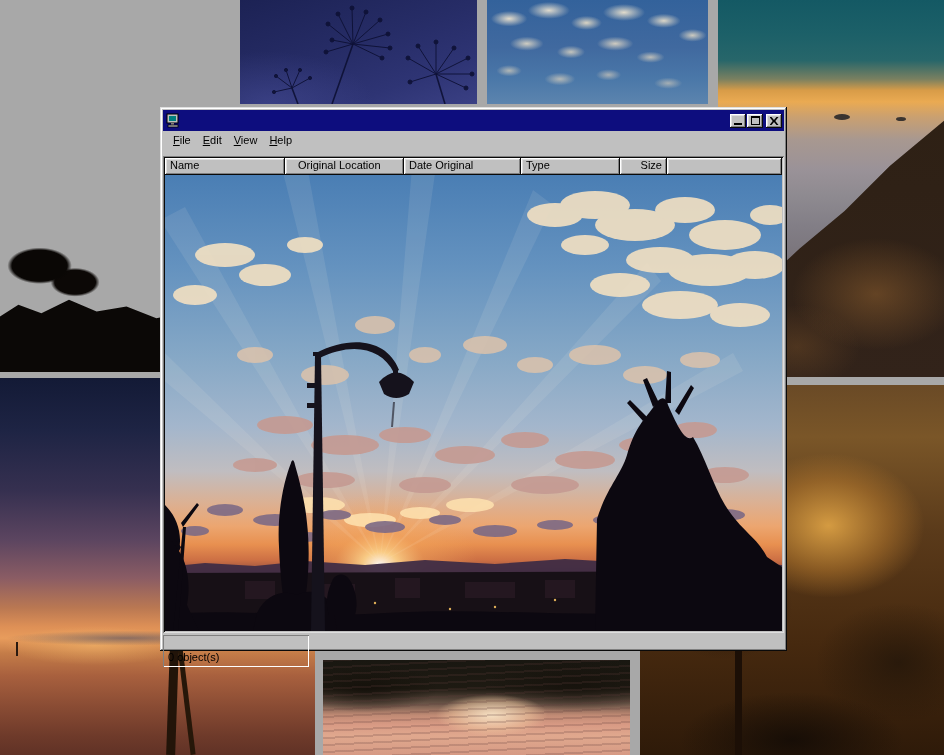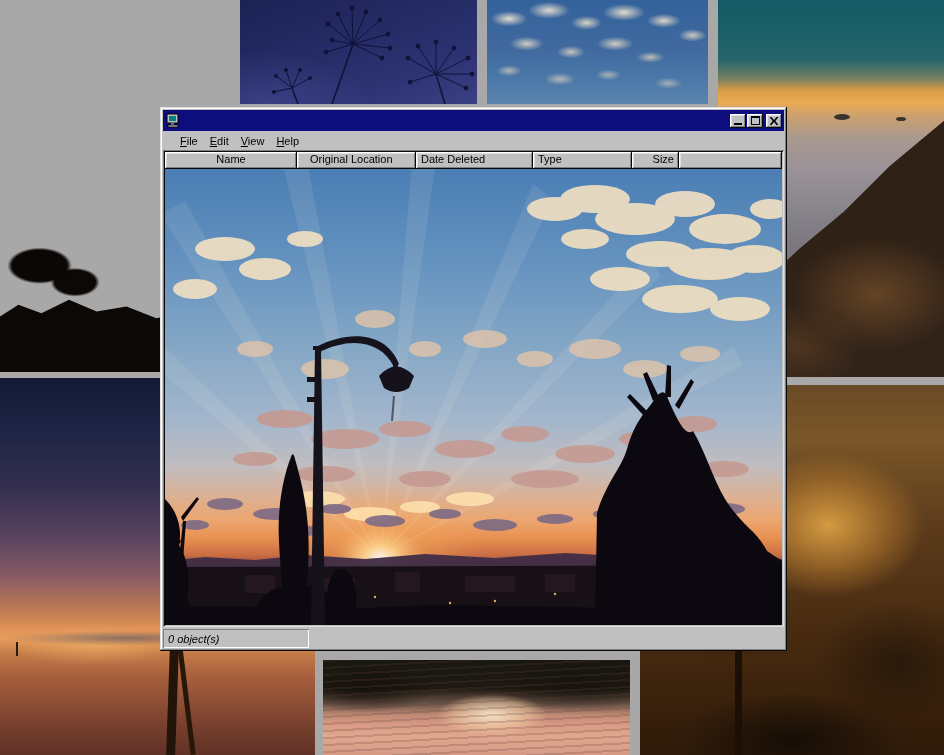--- a/index.html
+++ b/index.html
@@ -92,37 +92,37 @@
     font-size:11px;color:#000;}
   #titlebar{height:21px;background:#0d0d7e;display:flex;align-items:center;padding:0 2px;margin-bottom:1px;}
   #titlebar .ttl{flex:1;color:#fff;font-weight:bold;padding-left:3px;}
   .winbtn{width:16px;height:14px;background:#c0c0c0;margin-left:1px;position:relative;
     box-shadow:inset -1px -1px #0a0a0a, inset 1px 1px #fff, inset -2px -2px #808080, inset 2px 2px #dfdfdf;
     display:flex;align-items:center;justify-content:center;}
   .winbtn.close{margin-left:3px;}
   .glyph-min{width:8px;height:2px;background:#000;margin-top:7px;}
   .glyph-max{width:9px;height:9px;box-sizing:border-box;border:1px solid #000;border-top-width:2px;}
 
-  #menubar{height:18px;display:flex;align-items:center;padding-left:11px;}
+  #menubar{height:24px;display:flex;padding-left:4px;}
   .menuitem{padding:2px 6px;}
   .menuitem .u{text-decoration:underline;}
 
   #listview{position:relative;height:477px;background:#c0c0c0;padding:2px;box-sizing:border-box;
     box-shadow:inset 1px 1px #808080, inset -1px -1px #dfdfdf, inset 2px 2px #0a0a0a, inset -2px -2px #c0c0c0;}
   #lvheader{display:flex;height:17px;}
   .hcell{background:#c0c0c0;box-sizing:border-box;padding:1px 5px;white-space:nowrap;overflow:hidden;
     box-shadow:inset -1px -1px #0a0a0a, inset 1px 1px #fff, inset -2px -2px #808080, inset 2px 2px #dfdfdf;}
-  .hc0{width:132px;text-align:center;} .hc1{width:119px;padding-left:13px;} .hc2{width:117px;} .hc3{width:99px;}
+  .hc0{width:120px;} .hc1{width:119px;padding-left:13px;} .hc2{width:117px;} .hc3{width:99px;}
   .hc4{width:47px;text-align:right;} .hc5{flex:1;}
   #photo{position:absolute;left:2px;top:19px;width:617px;height:456px;overflow:hidden;background:#000;}
   #photo svg{display:block;}
 
   #statusbar{height:19px;margin-top:2px;display:flex;}
   .spanel{box-sizing:border-box;box-shadow:inset 1px 1px #808080, inset -1px -1px #fff;
-    padding:4px 5px;white-space:nowrap;overflow:hidden;font-style:italic;}
+    padding:16px 5px;white-space:nowrap;overflow:hidden;}
   .sp1{width:146px;margin-right:3px;}
   .sp2{flex:1;position:relative;}
   .grip{position:absolute;right:1px;bottom:1px;width:13px;height:13px;
     background:repeating-linear-gradient(135deg,#c0c0c0 0 2px,#fff 2px 3px,#808080 3px 5px);
     clip-path:polygon(100% 0,100% 100%,0 100%);}
 </style>
 </head>
 <body>
 
 <div class="tile" id="tileA">
@@ -222,21 +222,21 @@
     <span class="menuitem"><span class="u">F</span><span>ile</span></span>
     <span class="menuitem"><span class="u">E</span><span>dit</span></span>
     <span class="menuitem"><span class="u">V</span><span>iew</span></span>
     <span class="menuitem"><span class="u">H</span><span>elp</span></span>
   </div>
 
   <div id="listview">
     <div id="lvheader">
       <div class="hcell hc0">Name</div>
       <div class="hcell hc1">Original Location</div>
-      <div class="hcell hc2">Date Deleted</div>
+      <div class="hcell hc2">Date Original</div>
       <div class="hcell hc3">Type</div>
       <div class="hcell hc4">Size</div>
       <div class="hcell hc5"></div>
     </div>
 
     <div id="photo">
       <svg width="617" height="456" viewBox="0 0 617 456">
         <defs>
           <linearGradient id="sky" x1="0" y1="0" x2="0" y2="1">
             <stop offset="0" stop-color="#4a7eb4"></stop>

